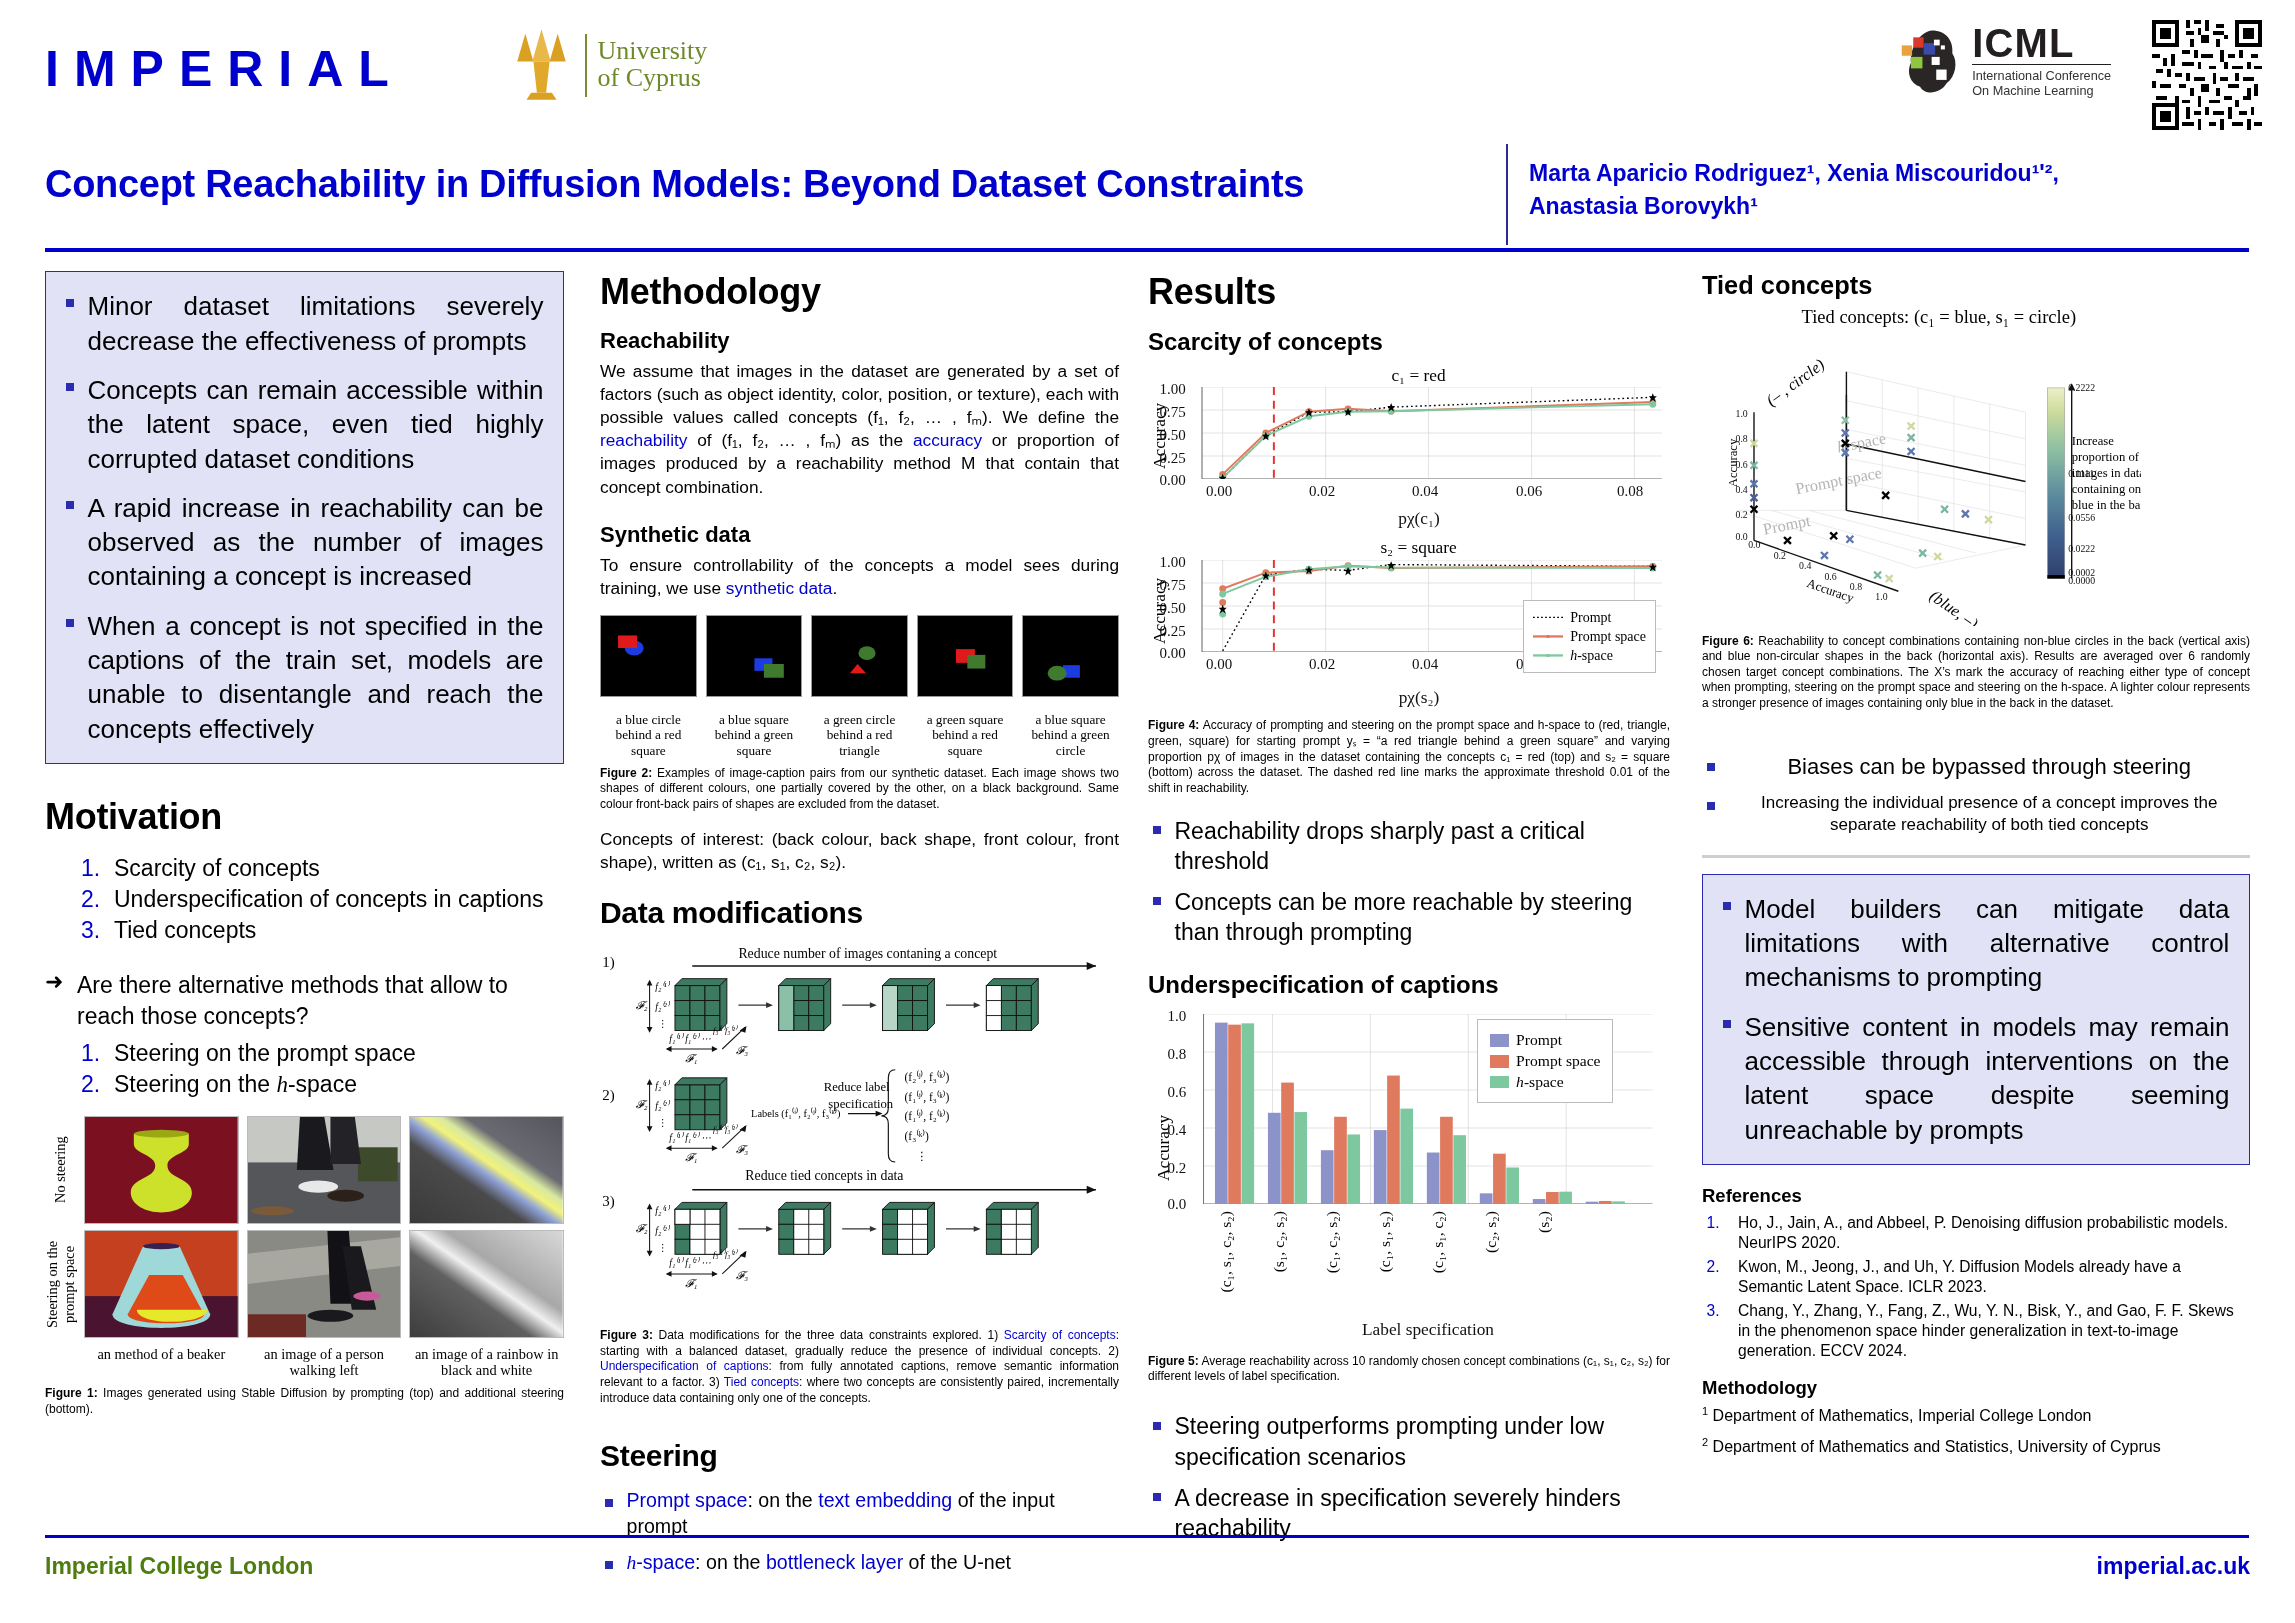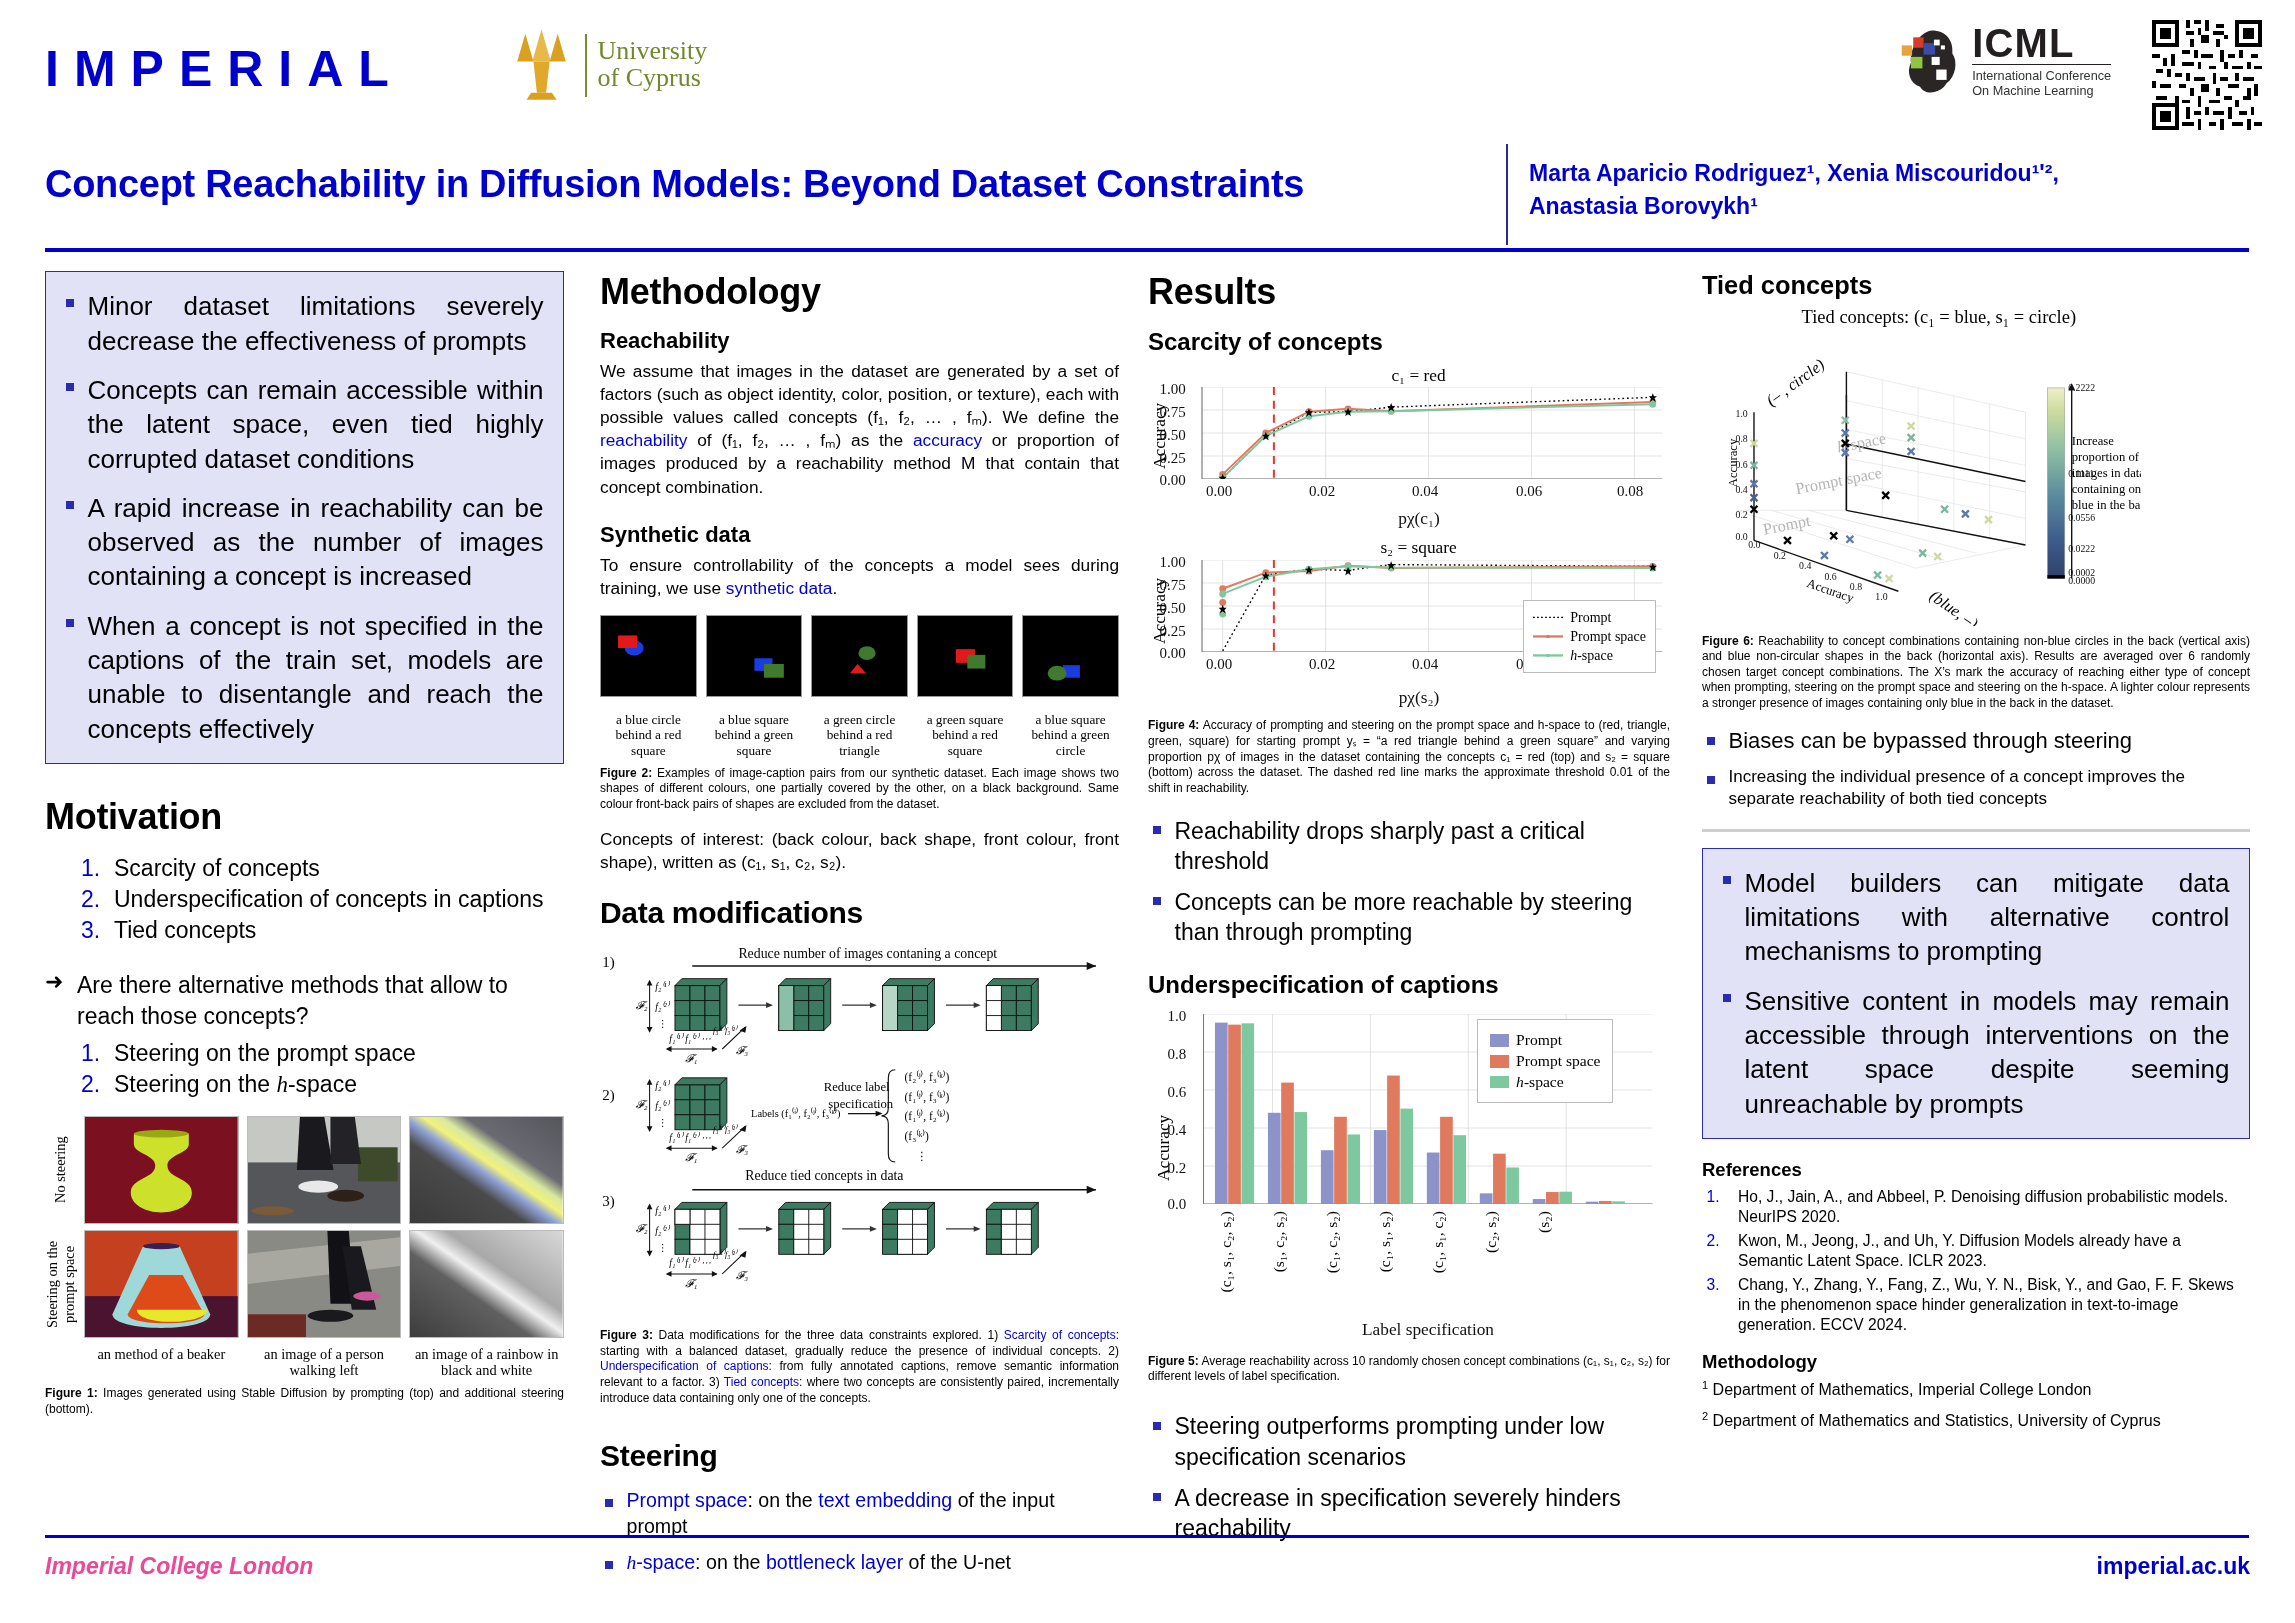--- a/index.html
+++ b/index.html
@@ -109,21 +109,21 @@
   .swatch { width:30px; height:2.9px; }
   .swatch-bar { width:19.6px; height:12.7px; }
 
   
   .cube-fig { position:relative; }
 
   
   #footer-rule { position:absolute; left:45px; top:1535px; width:2204px;
     height:2.9px; background:#0000CD; }
   #footer-left { position:absolute; left:45px; top:1553px;
-    font-size:23px; font-weight:700; color:#ec4899;font-style:italic; }
+    font-size:23px; font-weight:700; color:#4d7c0f; }
   #footer-right { position:absolute; right:45px; top:1553px;
     font-size:23px; font-weight:700; color:#0000CD; }
 
   .refs { list-style:none; }
   .refs li { position:relative; padding-left:36px; font-size:15.6px;
     line-height:1.30; margin-bottom:3.5px; }
   .refs li .rn { position:absolute; left:4.6px; color:#0000CD; }
   .aff { font-size:16px; line-height:1.35; margin-bottom:8px; }
   .aff sup { font-size:11px; }
 </style>
@@ -1014,21 +1014,21 @@
       <text x="640" y="242" font-family="Liberation Serif, serif" font-size="22">images in dataset</text>
       <text x="640" y="270" font-family="Liberation Serif, serif" font-size="22">containing only</text>
       <text x="640" y="298" font-family="Liberation Serif, serif" font-size="22">blue in the back</text>
     </svg>
   </div>
 
   <div class="cap" style="margin-top:3.5px;">
     <b>Figure 6:</b><span> Reachability to concept combinations containing non-blue circles in the back (vertical axis) and blue non-circular shapes in the back (horizontal axis). Results are averaged over 6 randomly chosen target concept combinations. The X’s mark the accuracy of reaching either type of concept when prompting, steering on the prompt space and steering on the h-space.  A lighter colour represents a stronger presence of images containing only blue in the back in the dataset.</span>
   </div>
 
-  <ul class="plain" style="margin-top:15px; font-size:22px;">
+  <ul class="plain" style="margin-top:41px; font-size:22px;text-align:center;">
     <li style="font-size:22px;">Biases can be bypassed through steering</li>
     <li style="font-size:17px;">Increasing the individual presence of a concept improves the separate reachability of both tied concepts</li>
   </ul>
 
   <div style="height:2.3px; background:#cfcfcf; margin:18.5px 0 16px 0;"></div>
 
   <div class="hl-box">
     <ul>
       <li>Model builders can mitigate data limitations with alternative control mechanisms to prompting</li>
       <li>Sensitive content in models may remain accessible through interventions on the latent space despite seeming unreachable by prompts</li>

